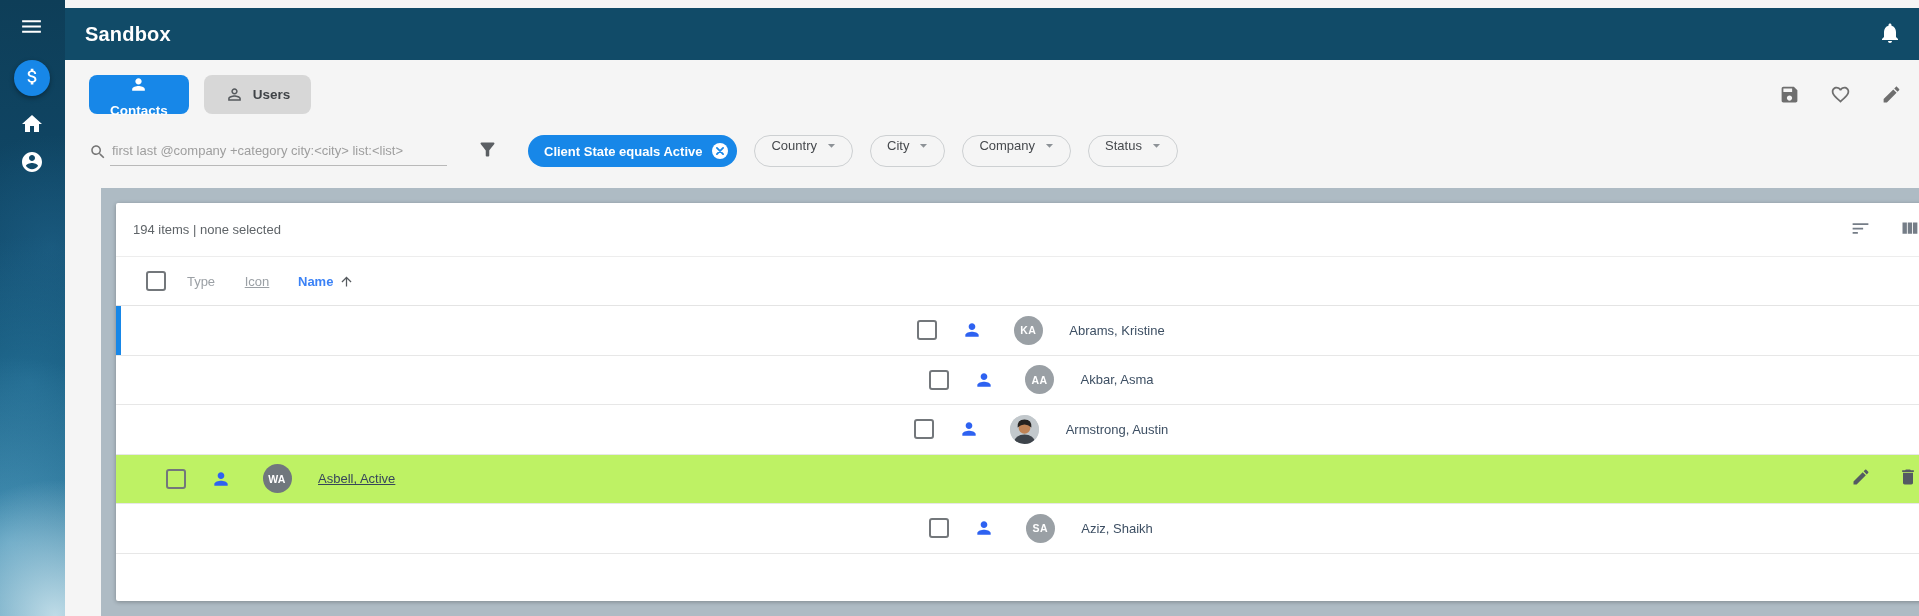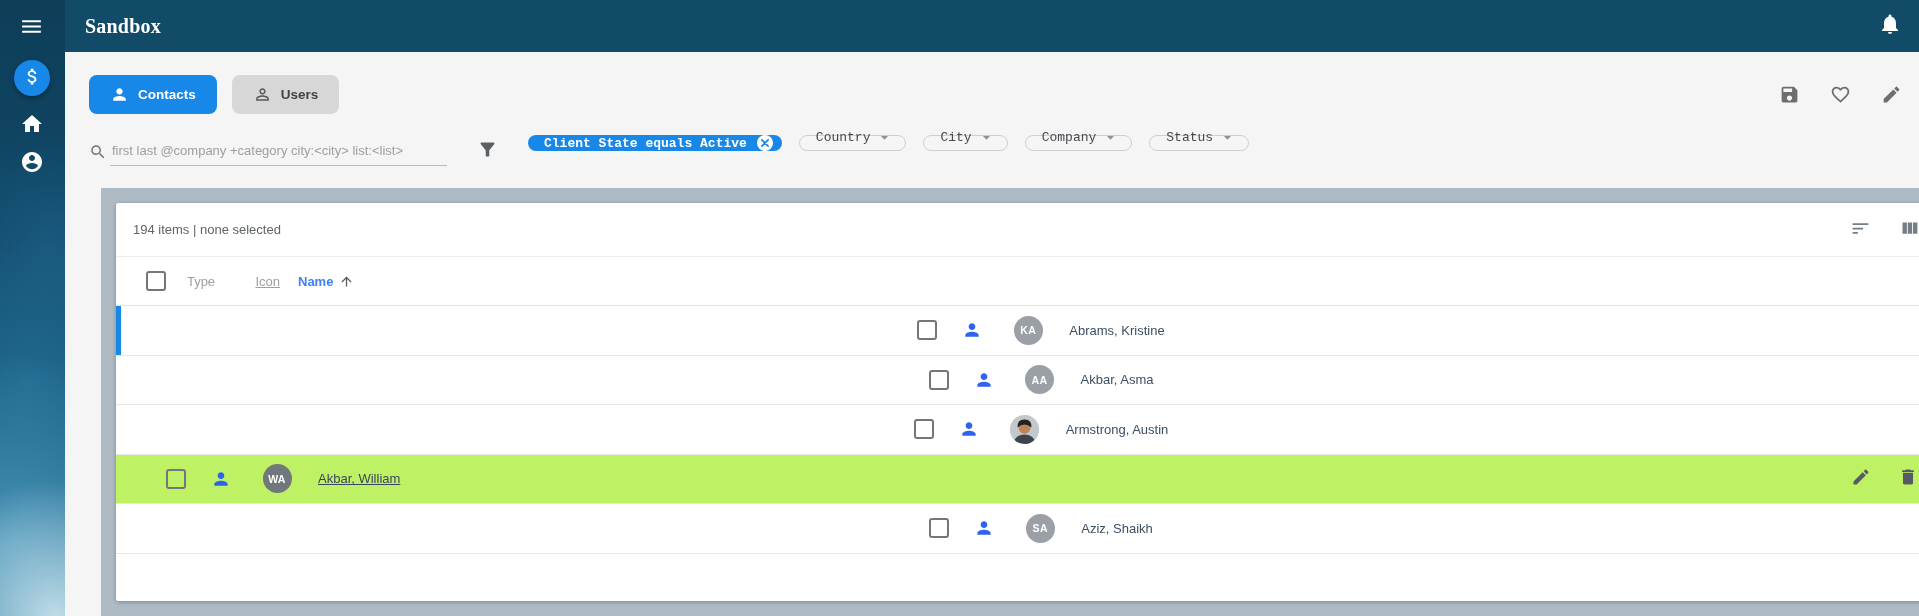--- a/index.html
+++ b/index.html
@@ -16,61 +16,61 @@
       radial-gradient(circle at 80% 40%, rgba(35,105,145,.5) 0%, rgba(35,105,145,0) 30%),
       linear-gradient(180deg,#0e3e58 0%,#10496a 40%,#14597c 70%,#1d6f95 100%);
   }
   .side-btn { position:absolute; background:none; border:none; color:#fff; cursor:pointer; display:flex; align-items:center; justify-content:center; padding:0; }
   .menu-btn { left:19px; top:14px; }
   .fab { left:14px; top:60px; width:36px; height:36px; border-radius:50%; background:#1787e8; box-shadow:0 2px 5px rgba(0,0,0,.35); }
   .home-btn { left:20px; top:112px; }
   .acct-btn { left:20px; top:150px; }
 
   
-  .topbar { position:absolute; left:65px; top:0; width:1854px; height:52px; background:#114b68; display:flex; align-items:center; z-index:5;font-family:Liberation Serif, serif; }
+  .topbar { position:absolute; left:65px; top:8px; width:1854px; height:52px; background:#114b68; display:flex; align-items:center; z-index:5; }
   .topbar h1 { margin-left:20px; font-size:20px; font-weight:700; color:#fff; letter-spacing:.2px; }
   .bell-btn { margin-left:auto; margin-right:17px; background:none; border:none; color:#fff; cursor:pointer; display:flex; padding:0; }
 
   
   .tabs { position:absolute; left:89px; top:75px; display:flex; gap:15px; z-index:2; }
   .tab { height:39px; border:none; border-radius:8px; display:flex; align-items:center; gap:9px; padding:0 21px;
          background:#d7d7d7; color:#3f4347; font-size:13.5px; font-weight:600; cursor:pointer; }
   .tab .ticon { display:flex; color:#55595d; }
-  .tab.active { background:#1787e8; color:#fff; }
+  .tab.active { background:#1787e8; color:#fff;flex-direction:column; }
   .tab.active .ticon { color:#fff; }
   .toolbar-actions { position:absolute; top:84px; right:17px; display:flex; gap:30px; z-index:2; }
   .ta-btn { background:none; border:none; color:#6e6e6e; cursor:pointer; display:flex; padding:0; }
 
   
   .search-icon { position:absolute; left:89px; top:143px; color:#757575; }
   .search-input { position:absolute; left:110px; top:139px; width:337px; height:27px; border:none; border-bottom:1px solid #b9b9b9;
                   background:transparent; font-size:13px; color:#7f1d1d; padding:0 0 4px 2px; outline:none; }
   .search-input::placeholder { color:#9e9e9e; }
   .funnel-btn { position:absolute; left:477px; top:139px; background:none; border:none; color:#5b5f63; cursor:pointer; display:flex; padding:0; }
   .chips { position:absolute; left:528px; top:135px; display:flex; gap:17px; height:32px; }
-  .chip { height:16px; border-radius:16px; display:flex; align-items:center; font-size:13px; white-space:nowrap;font-family:Liberation Mono, monospace; }
+  .chip { height:32px; border-radius:16px; display:flex; align-items:center; font-size:13px; white-space:nowrap; }
   .chip-active { background:#1787e8; color:#fff; border:none; padding:0 8px 0 16px; gap:9px; font-weight:600; cursor:pointer; }
   .chip-x { display:flex; cursor:pointer; }
   .chip-outline { border:1px solid #cdd0d2; background:transparent; color:#46494d; padding:0 12px 12px 16px; gap:6px; cursor:pointer; }
   .chip-outline .caret { display:flex; color:#8d9297; }
 
   
   .band { position:absolute; left:65px; top:188px; width:1835px; height:428px; background:#aebbc4;margin-left:36px; }
   .card { position:absolute; left:15px; top:15px; width:1820px; height:398px; background:#fff; border-radius:2px;
           box-shadow:0 1px 4px rgba(0,0,0,.28); overflow:hidden; }
   .list-header { height:54px; display:flex; align-items:center; padding:0 16px 0 17px; border-bottom:1px solid #ededed;
                  color:#5f6468; font-size:13px; }
   .lh-icons { margin-left:auto; display:flex; gap:28px; }
   .lh-btn { background:none; border:none; color:#757d87; cursor:pointer; display:flex; padding:0; }
 
   .thead { height:49px; display:flex; align-items:center; border-bottom:1px solid #e4e4e4; font-size:13px; color:#9ba0a5; }
   .col-check { width:22px; margin-left:30px; display:flex; }
   .cbx { width:20px; height:20px; border:2px solid #73777b; border-radius:3px; display:inline-block; cursor:pointer; }
   .col-type { width:66px; text-align:center; }
-  .col-icon { width:46px; text-align:right;text-decoration:underline; }
+  .col-icon { width:46px; text-align:center;text-decoration:underline; }
   .col-name { margin-left:18px; display:flex; align-items:center; gap:6px; color:#3b82f6; font-weight:700; }
   .col-name .arr { display:flex; color:#55595e; }
 
   .row { height:49.5px; display:flex; align-items:center; border-bottom:1px solid #e7e7e7; position:relative;justify-content:center; }
   .row .accent { position:absolute; left:0; top:0; bottom:0; width:5px; background:#1787e8; }
   .type-cell { width:66px; display:flex; justify-content:center; color:#2e62f1; }
   .avatar-wrap { width:46px; display:flex; justify-content:center; }
   .avatar { width:29px; height:29px; border-radius:50%; background:#9aa0a5; color:#fff; font-size:10.5px; font-weight:700;
             display:flex; align-items:center; justify-content:center; letter-spacing:.4px; }
   .avatar.photo { overflow:hidden; background:#cfd4d8; }
@@ -301,21 +301,21 @@
               <span class="cbx"></span>
             </span>
             <span class="type-cell">
               <svg width="20" height="20" viewBox="0 0 24 24" fill="currentColor">
                 <path d="M12 12c2.21 0 4-1.79 4-4s-1.79-4-4-4-4 1.79-4 4 1.79 4 4 4zm0 2c-2.67 0-8 1.34-8 4v2h16v-2c0-2.66-5.33-4-8-4z"></path>
               </svg>
             </span>
             <span class="avatar-wrap">
               <span class="avatar" style="background:#70777d">WA</span>
             </span>
-            <a class="name">Akbar, William</a>
+            <a class="name">Asbell, Active</a>
             <span class="row-actions">
               <button>
                 <span><svg width="20" height="20" viewBox="0 0 24 24" fill="currentColor">
                     <path d="M3 17.25V21h3.75L17.81 9.94l-3.75-3.75L3 17.25zM20.71 7.04c.39-.39.39-1.02 0-1.41l-2.34-2.34c-.39-.39-1.02-.39-1.41 0l-1.83 1.83 3.75 3.75 1.83-1.83z"></path>
                   </svg></span>
               </button>
               <button>
                 <span><svg width="20" height="20" viewBox="0 0 24 24" fill="currentColor">
                     <path d="M6 19c0 1.1.9 2 2 2h8c1.1 0 2-.9 2-2V7H6v12zM19 4h-3.5l-1-1h-5l-1 1H5v2h14V4z"></path>
                   </svg></span>

